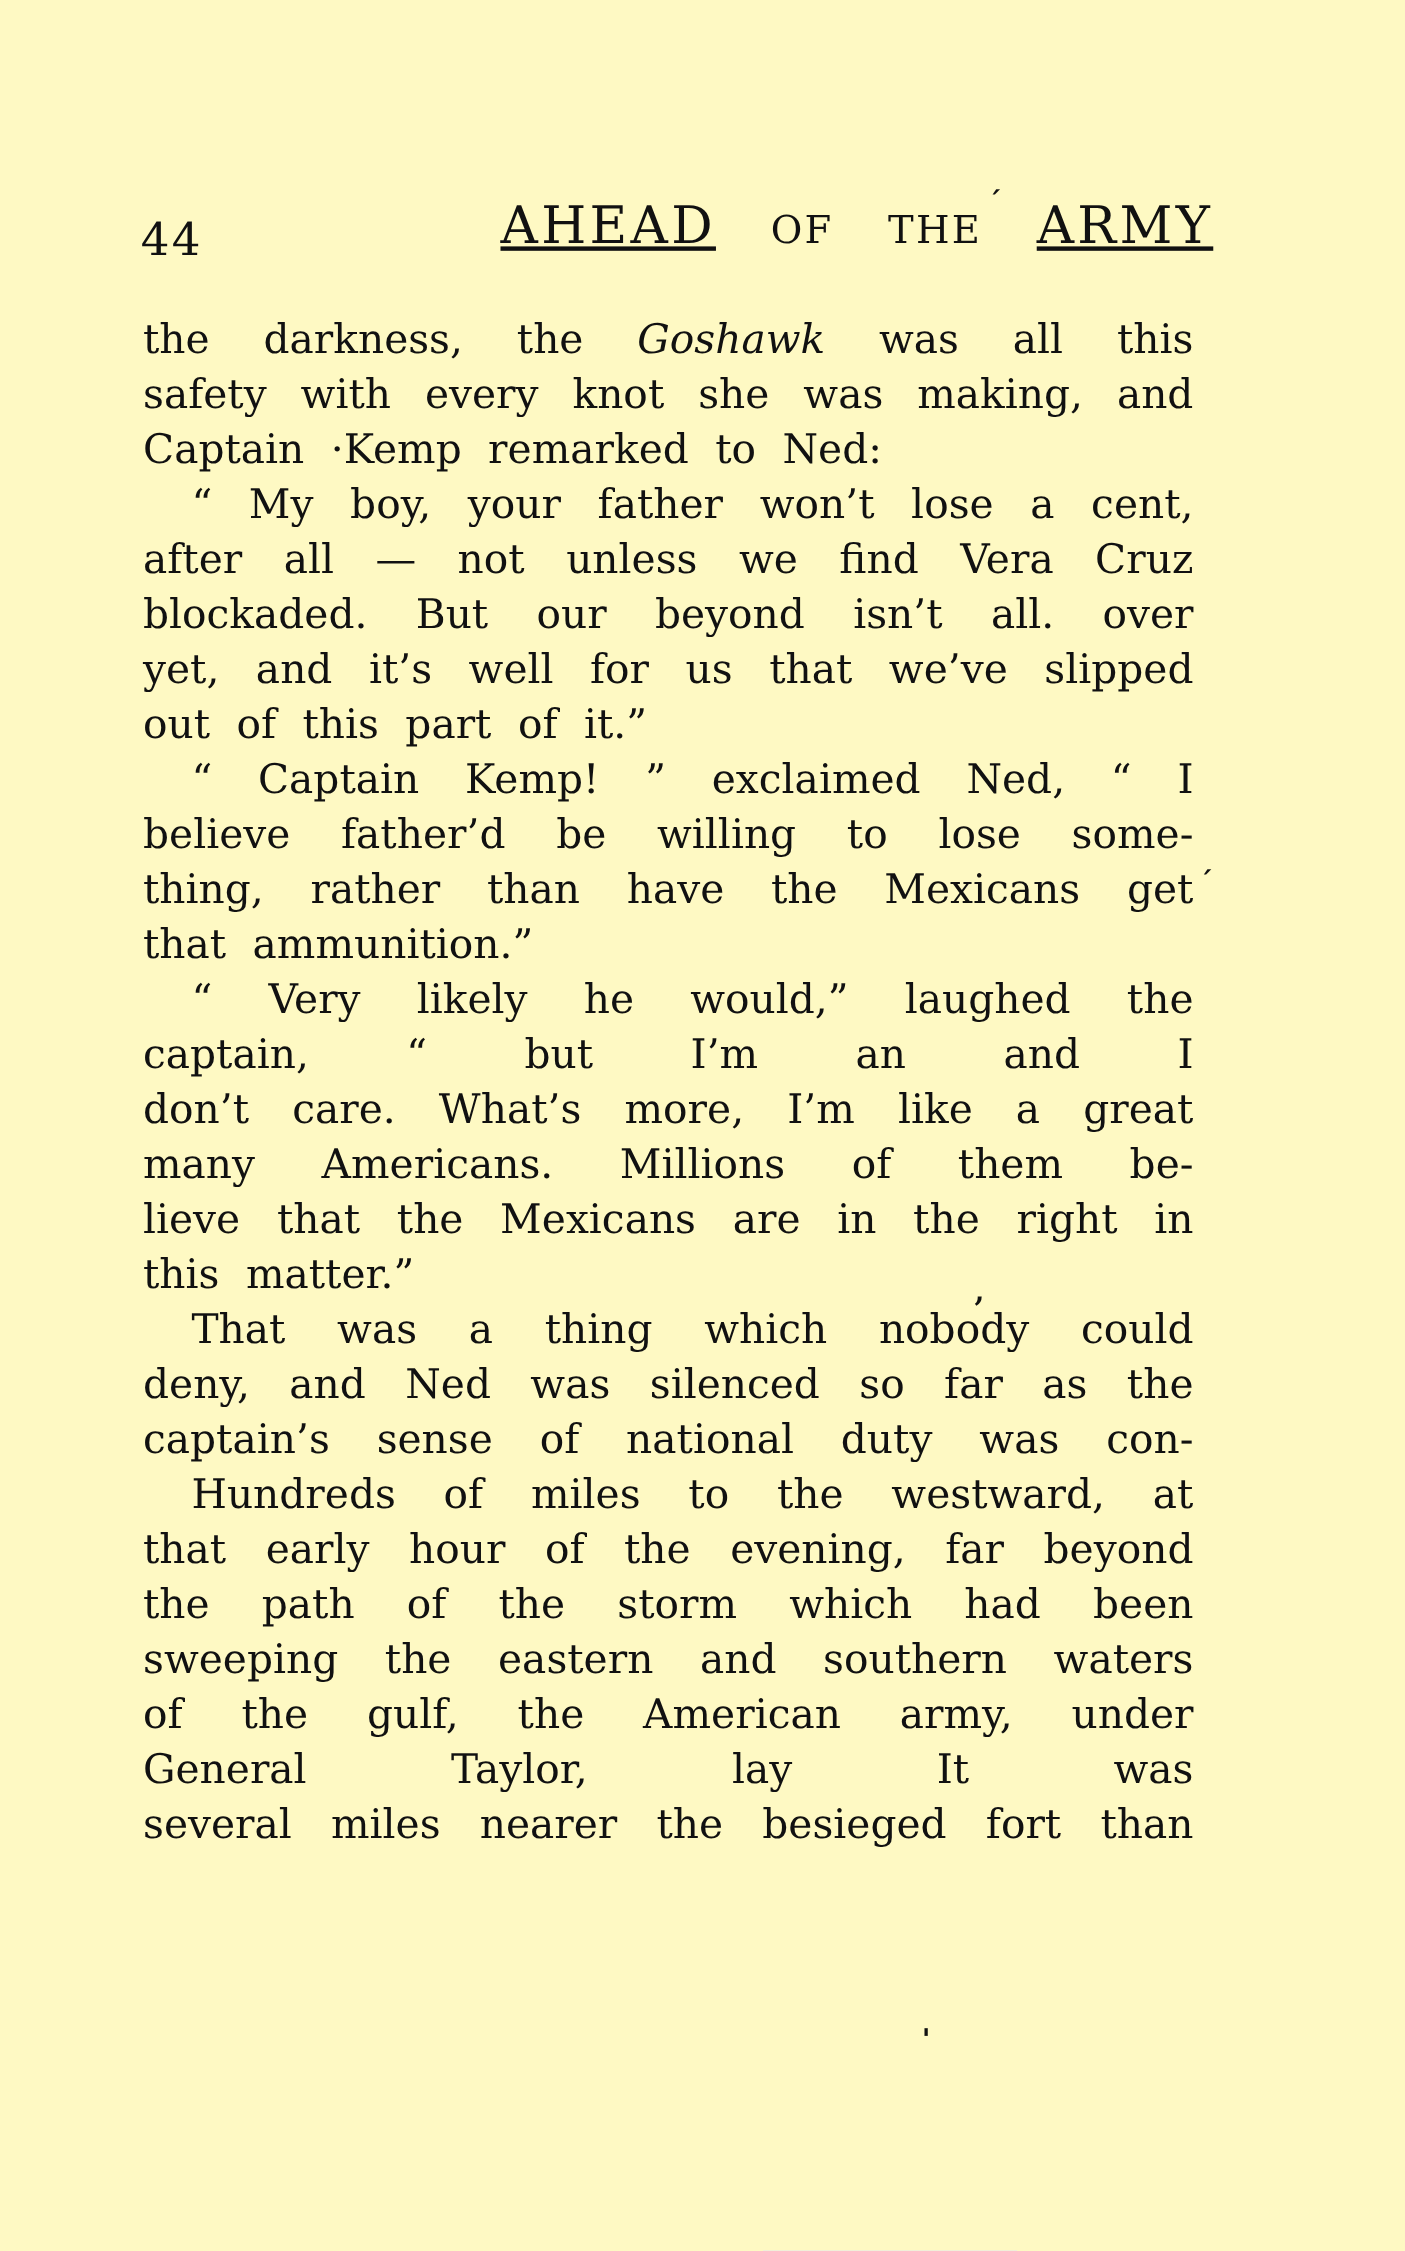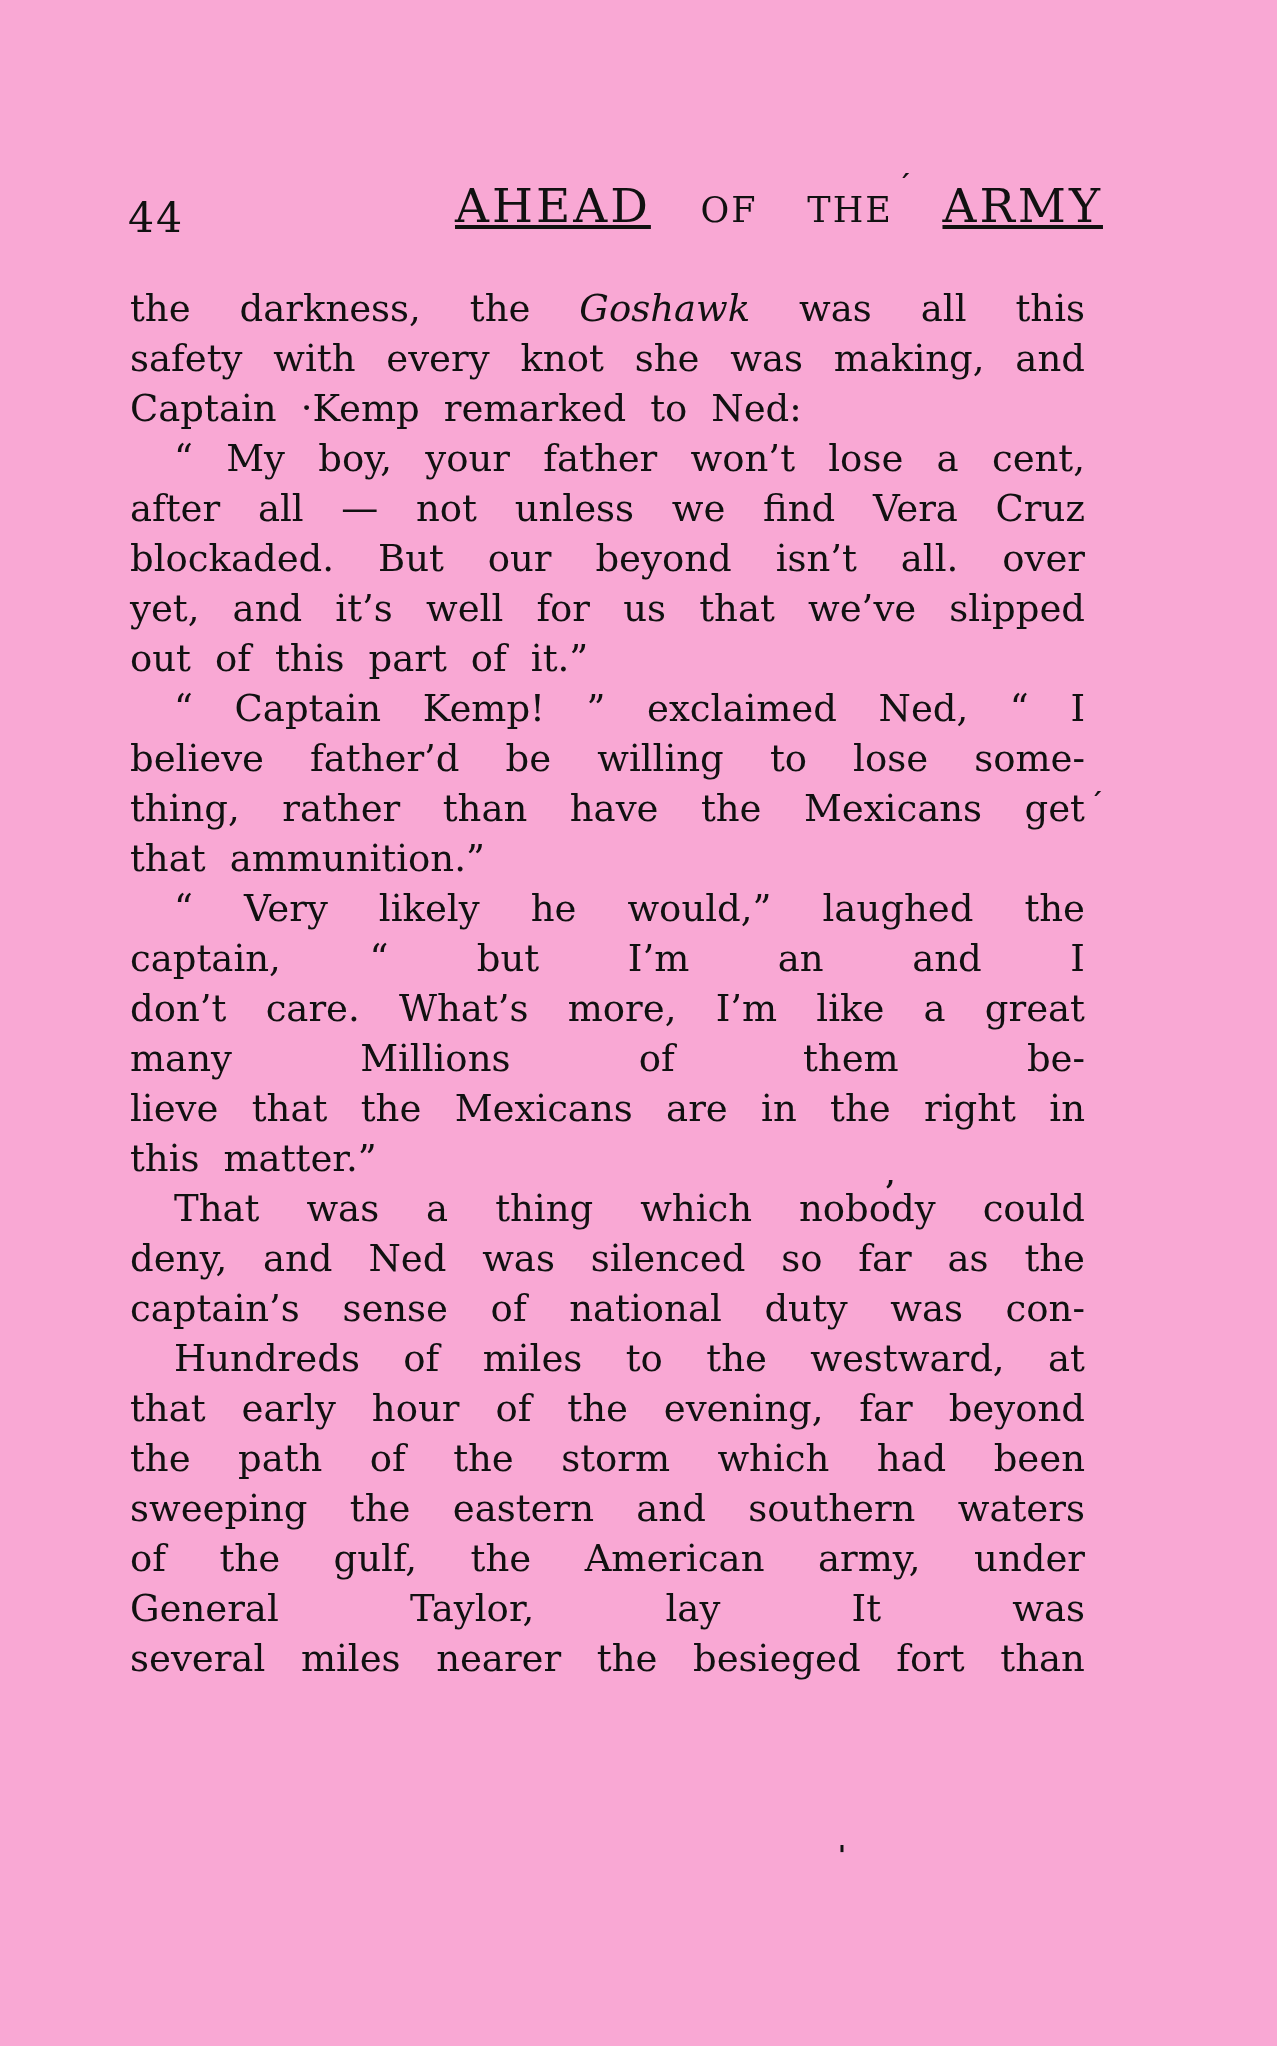--- a/index.html
+++ b/index.html
@@ -4,21 +4,21 @@
 <style>
   html, body {
     margin: 0;
     padding: 0;
     background: #e8e8e8;
   }
   .page {
     position: relative;
     width: 1277px;
     height: 2046px;
-    background: #f9a8d4;
+    background: #fef9c3;
     font-family: "DejaVu Serif", serif;
     color: #111;
     overflow: hidden;
   }
   .page-number {
     position: absolute;
     left: 128px;
     top: 198px;
     font-size: 41px;
     line-height: 1;
@@ -216,20 +216,21 @@
         <span>care.</span>
         <span>What’s</span>
         <span>more,</span>
         <span>I’m</span>
         <span>like</span>
         <span>a</span>
         <span>great</span>
       </div>
       <div class="line j">
         <span>many</span>
+        <span>Americans.</span>
         <span>Millions</span>
         <span>of</span>
         <span>them</span>
         <span>be-</span>
       </div>
       <div class="line j">
         <span>lieve</span>
         <span>that</span>
         <span>the</span>
         <span>Mexicans</span>

